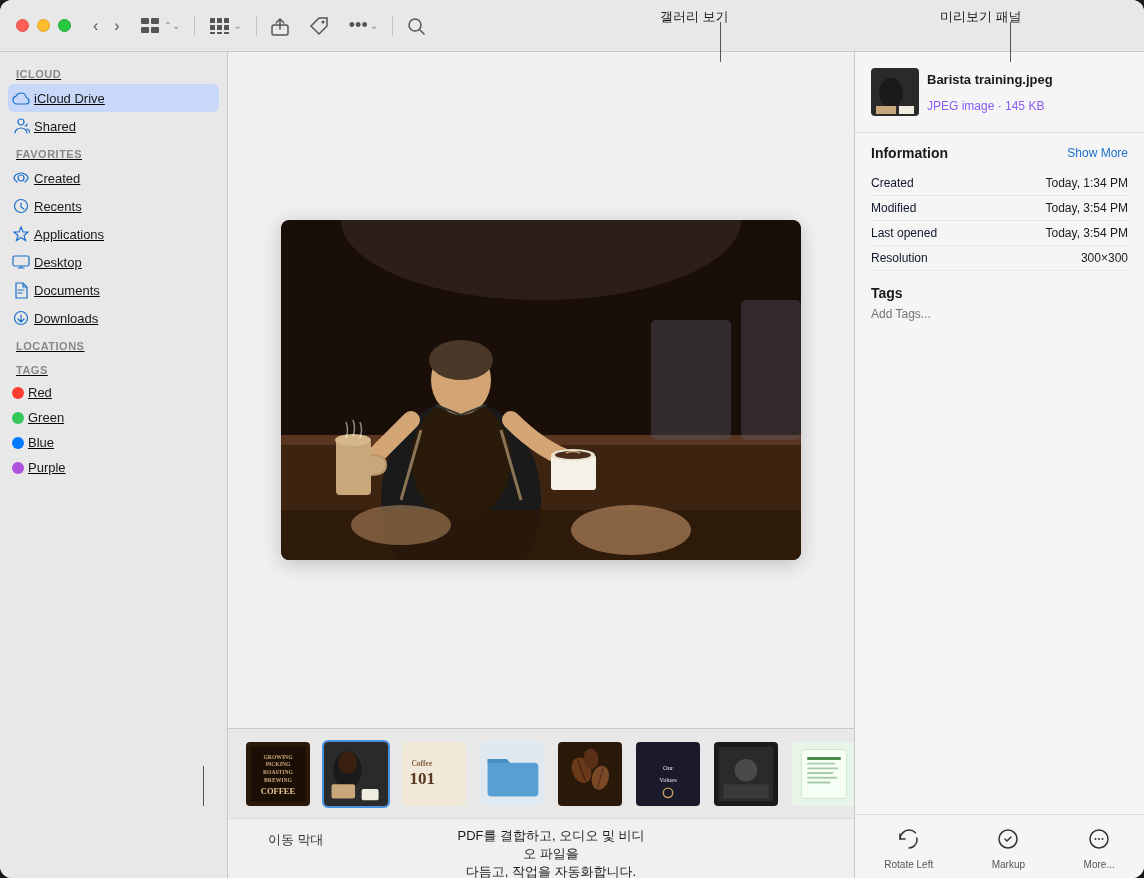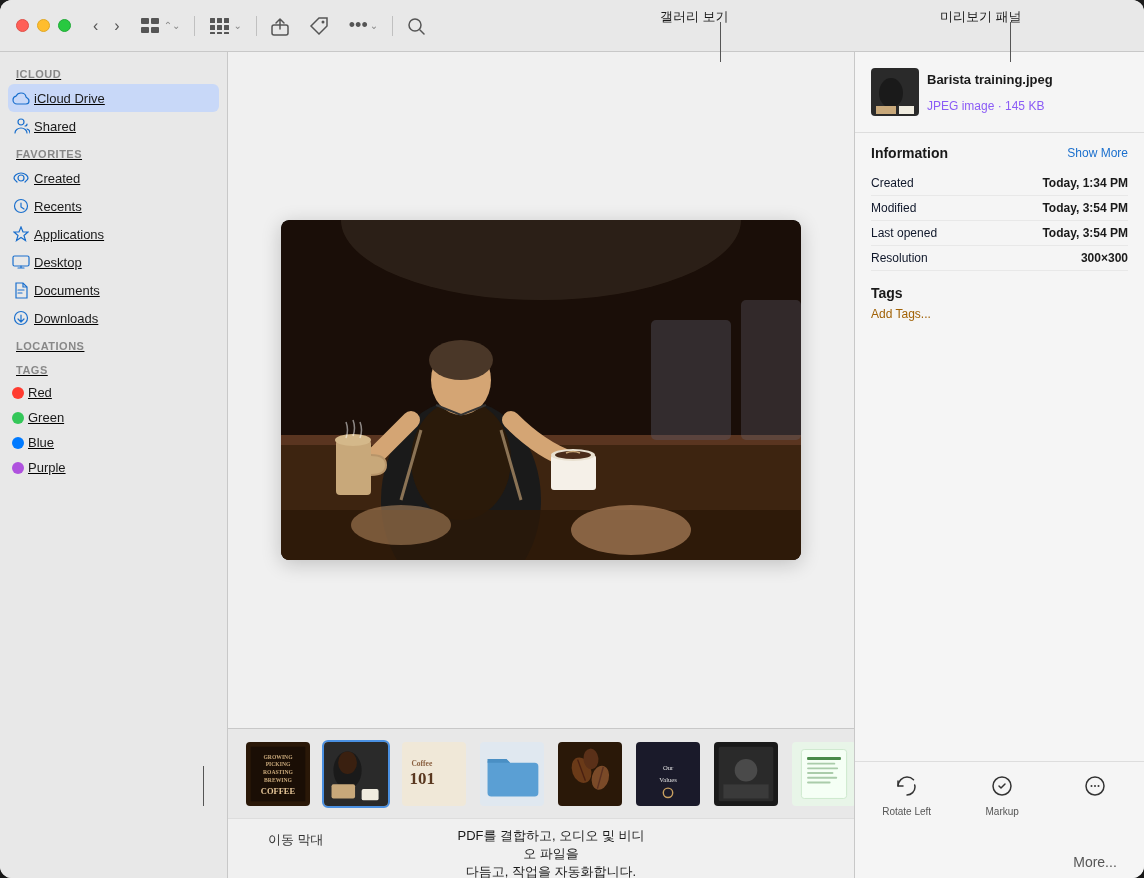--- a/index.html
+++ b/index.html
@@ -263,24 +263,24 @@
       cursor: pointer;
     }
     .info-row {
       display: flex;
       justify-content: space-between;
       padding: 5px 0;
       border-bottom: 1px solid #e8e8e8;
       font-size: 12px;
     }
     .info-label { color: #0f172a; }
-    .info-value { color: #1a1a1a; font-weight: 700; text-align: left; }
+    .info-value { color: #1a1a1a; font-weight: 400; text-align: left; }
     .tags-section { margin-top: 14px; }
     .tags-title { font-size: 14px; font-weight: 700; color: #1a1a1a; margin-bottom: 6px; }
-    .add-tags { font-size: 12px; color: #a16207; cursor: pointer; }
+    .add-tags { font-size: 12px; color: #737373; cursor: pointer; }
     .preview-actions {
       display: flex;
       border-top: 1px solid #ddd;
       padding: 8px 0 4px;
       justify-content: space-around;
     }
     .action-btn {
       display: flex;
       flex-direction: column;
       align-items: center;
@@ -701,20 +701,20 @@
         </button>
         <button class="action-btn">
           <span class="action-icon">
             <svg width="24" height="24" viewBox="0 0 24 24" fill="none">
               <circle cx="12" cy="12" r="9" stroke="#333" stroke-width="1.5" fill="none"></circle>
               <circle cx="8.5" cy="12" r="1" fill="#333"></circle>
               <circle cx="12" cy="12" r="1" fill="#333"></circle>
               <circle cx="15.5" cy="12" r="1" fill="#333"></circle>
             </svg>
           </span>
-          <span style="font-size:14px; color:#555;margin-top:48px;">More...</span>
+          <span style="font-size:10px; color:#555;">More...</span>
         </button>
       </div>
     </div>
   </div>
 
   <div style="position:absolute; left:203px; bottom:72px; width:1px; height:40px; background:#555; pointer-events:none; z-index:20;"></div>
 </div>
 
 </body></html>

